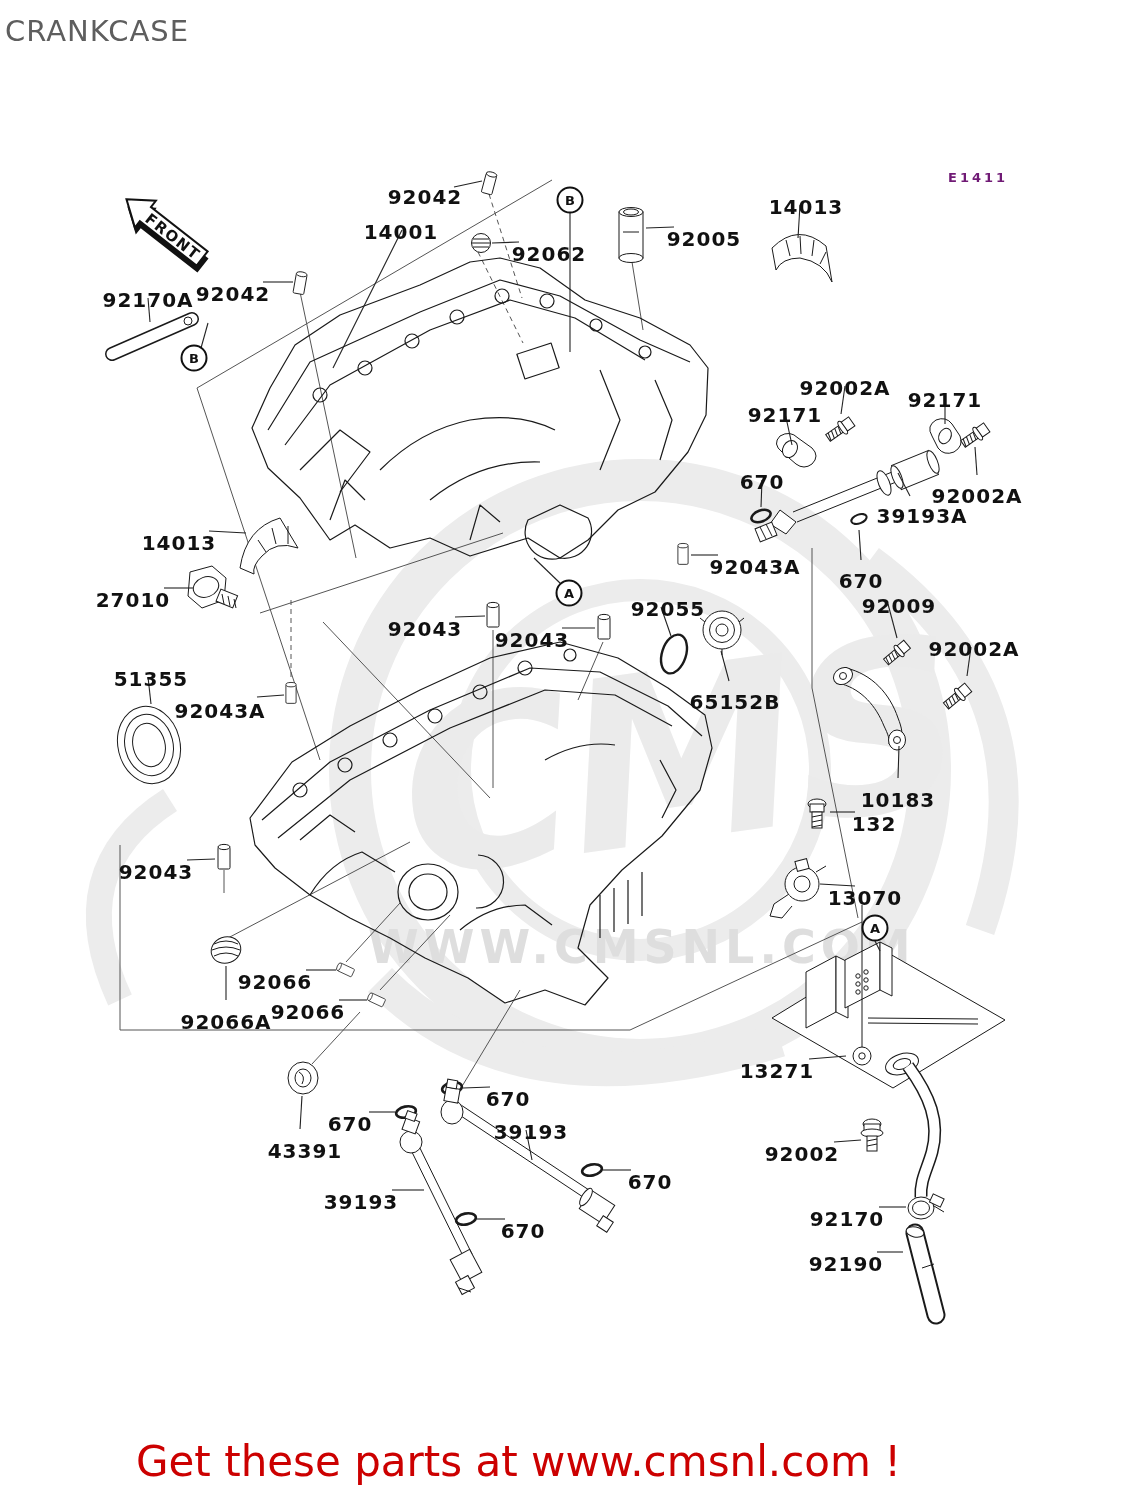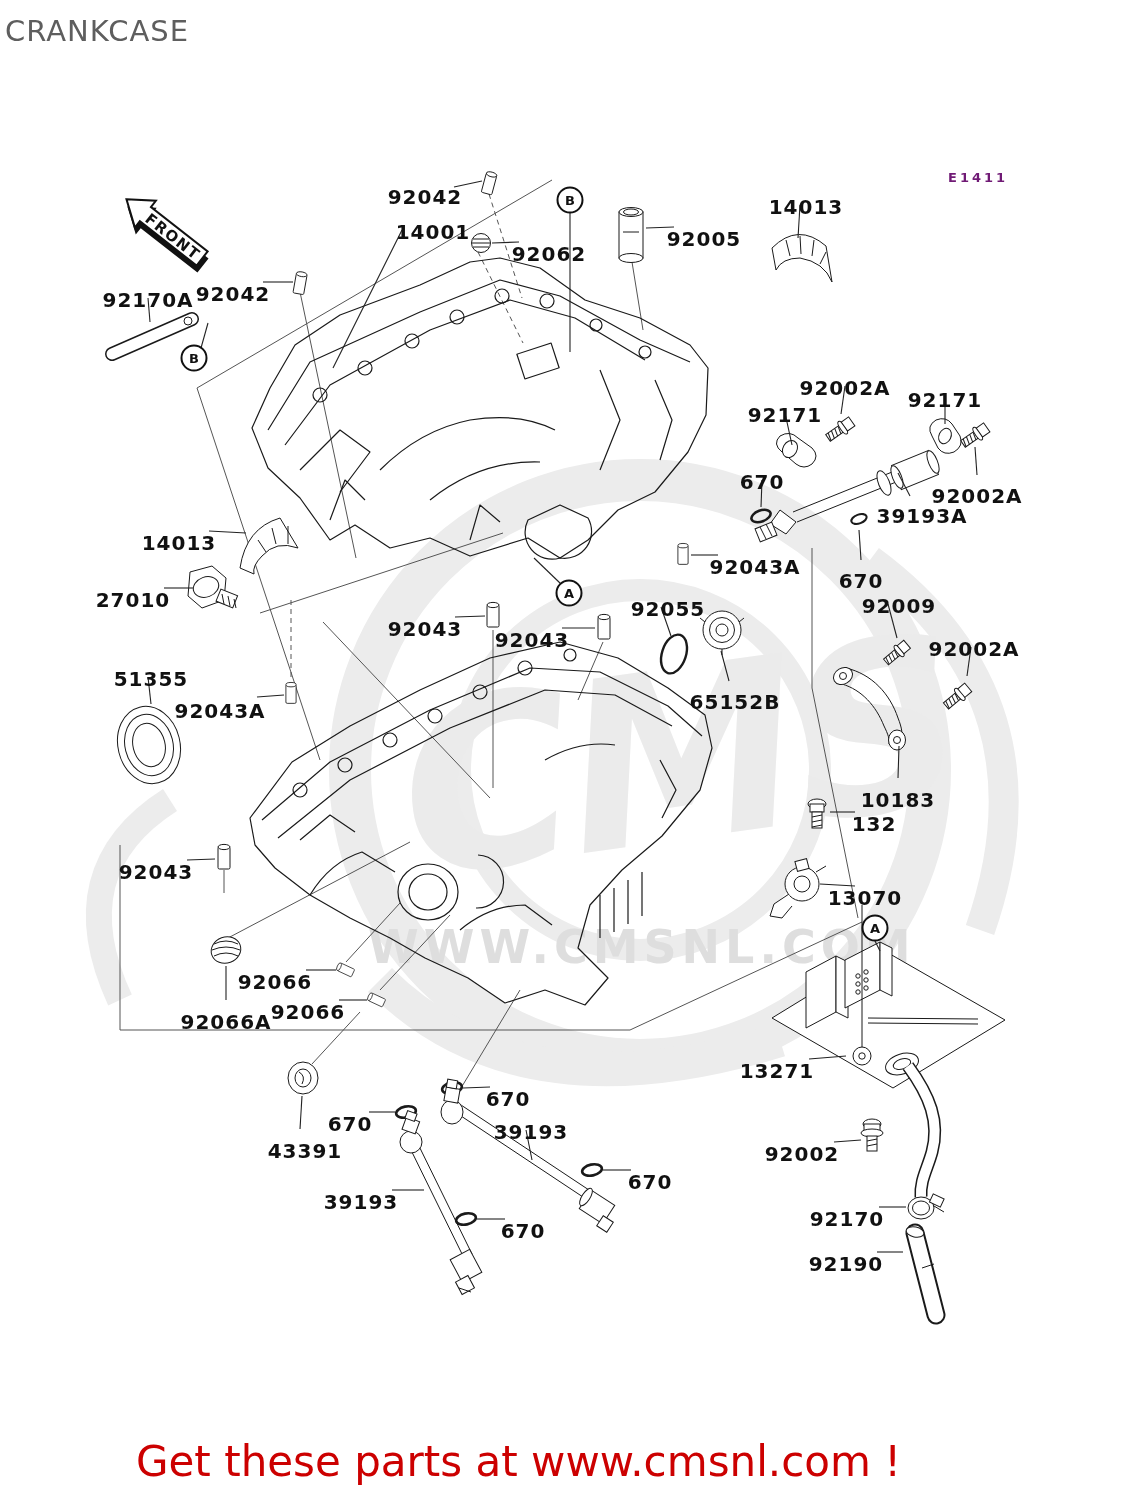--- a/index.html
+++ b/index.html
@@ -430,21 +430,21 @@
     <polyline points="148,298 150,322" fill="none" stroke="#222" stroke-width="1.1"></polyline>
     <polyline points="570,212 570,352" fill="none" stroke="#222" stroke-width="1.1"></polyline>
     <polyline points="201,348 208,323" fill="none" stroke="#222" stroke-width="1.1"></polyline>
     <polyline points="561,584 534,558" fill="none" stroke="#222" stroke-width="1.1"></polyline>
     <polyline points="875,941 880,951" fill="none" stroke="#222" stroke-width="1.1"></polyline>
   </svg>
 
 <div id="callout-layer">
     <div class="co" style="left: 233px; top: 282px;">92042</div>
     <div class="co" style="left: 425px; top: 185px;">92042</div>
-    <div class="co" style="left: 433px; top: 220px;">14001</div>
+    <div class="co" style="left: 401px; top: 220px;">14001</div>
     <div class="co" style="left: 549px; top: 242px;">92062</div>
     <div class="co" style="left: 704px; top: 227px;">92005</div>
     <div class="co" style="left: 806px; top: 195px;">14013</div>
     <div class="co" style="left: 845px; top: 376px;">92002A</div>
     <div class="co" style="left: 785px; top: 403px;">92171</div>
     <div class="co" style="left: 945px; top: 388px;">92171</div>
     <div class="co" style="left: 977px; top: 484px;">92002A</div>
     <div class="co" style="left: 762px; top: 470px;">670</div>
     <div class="co" style="left: 922px; top: 504px;">39193A</div>
     <div class="co" style="left: 861px; top: 569px;">670</div>

